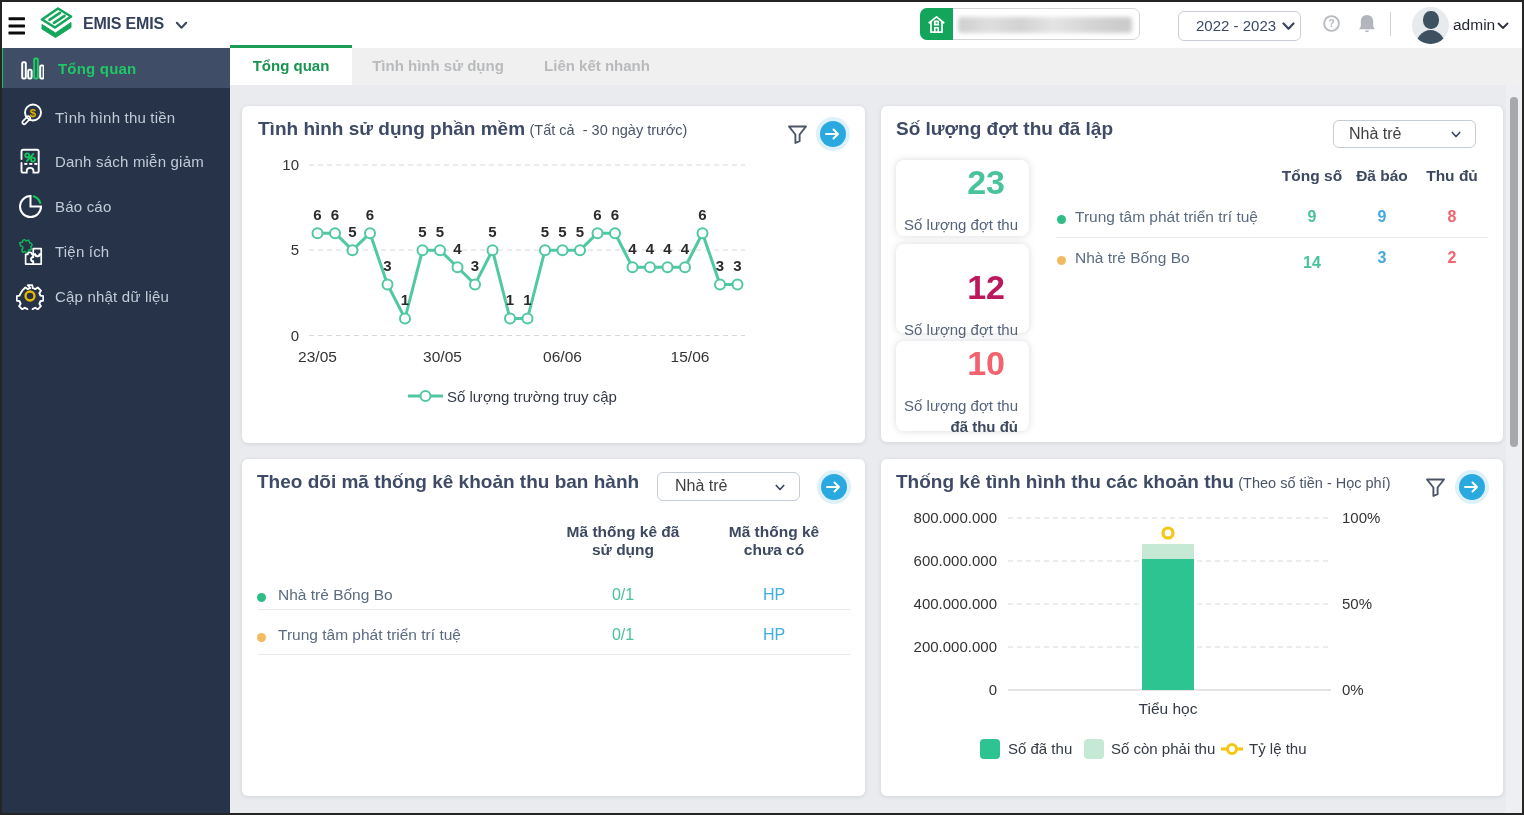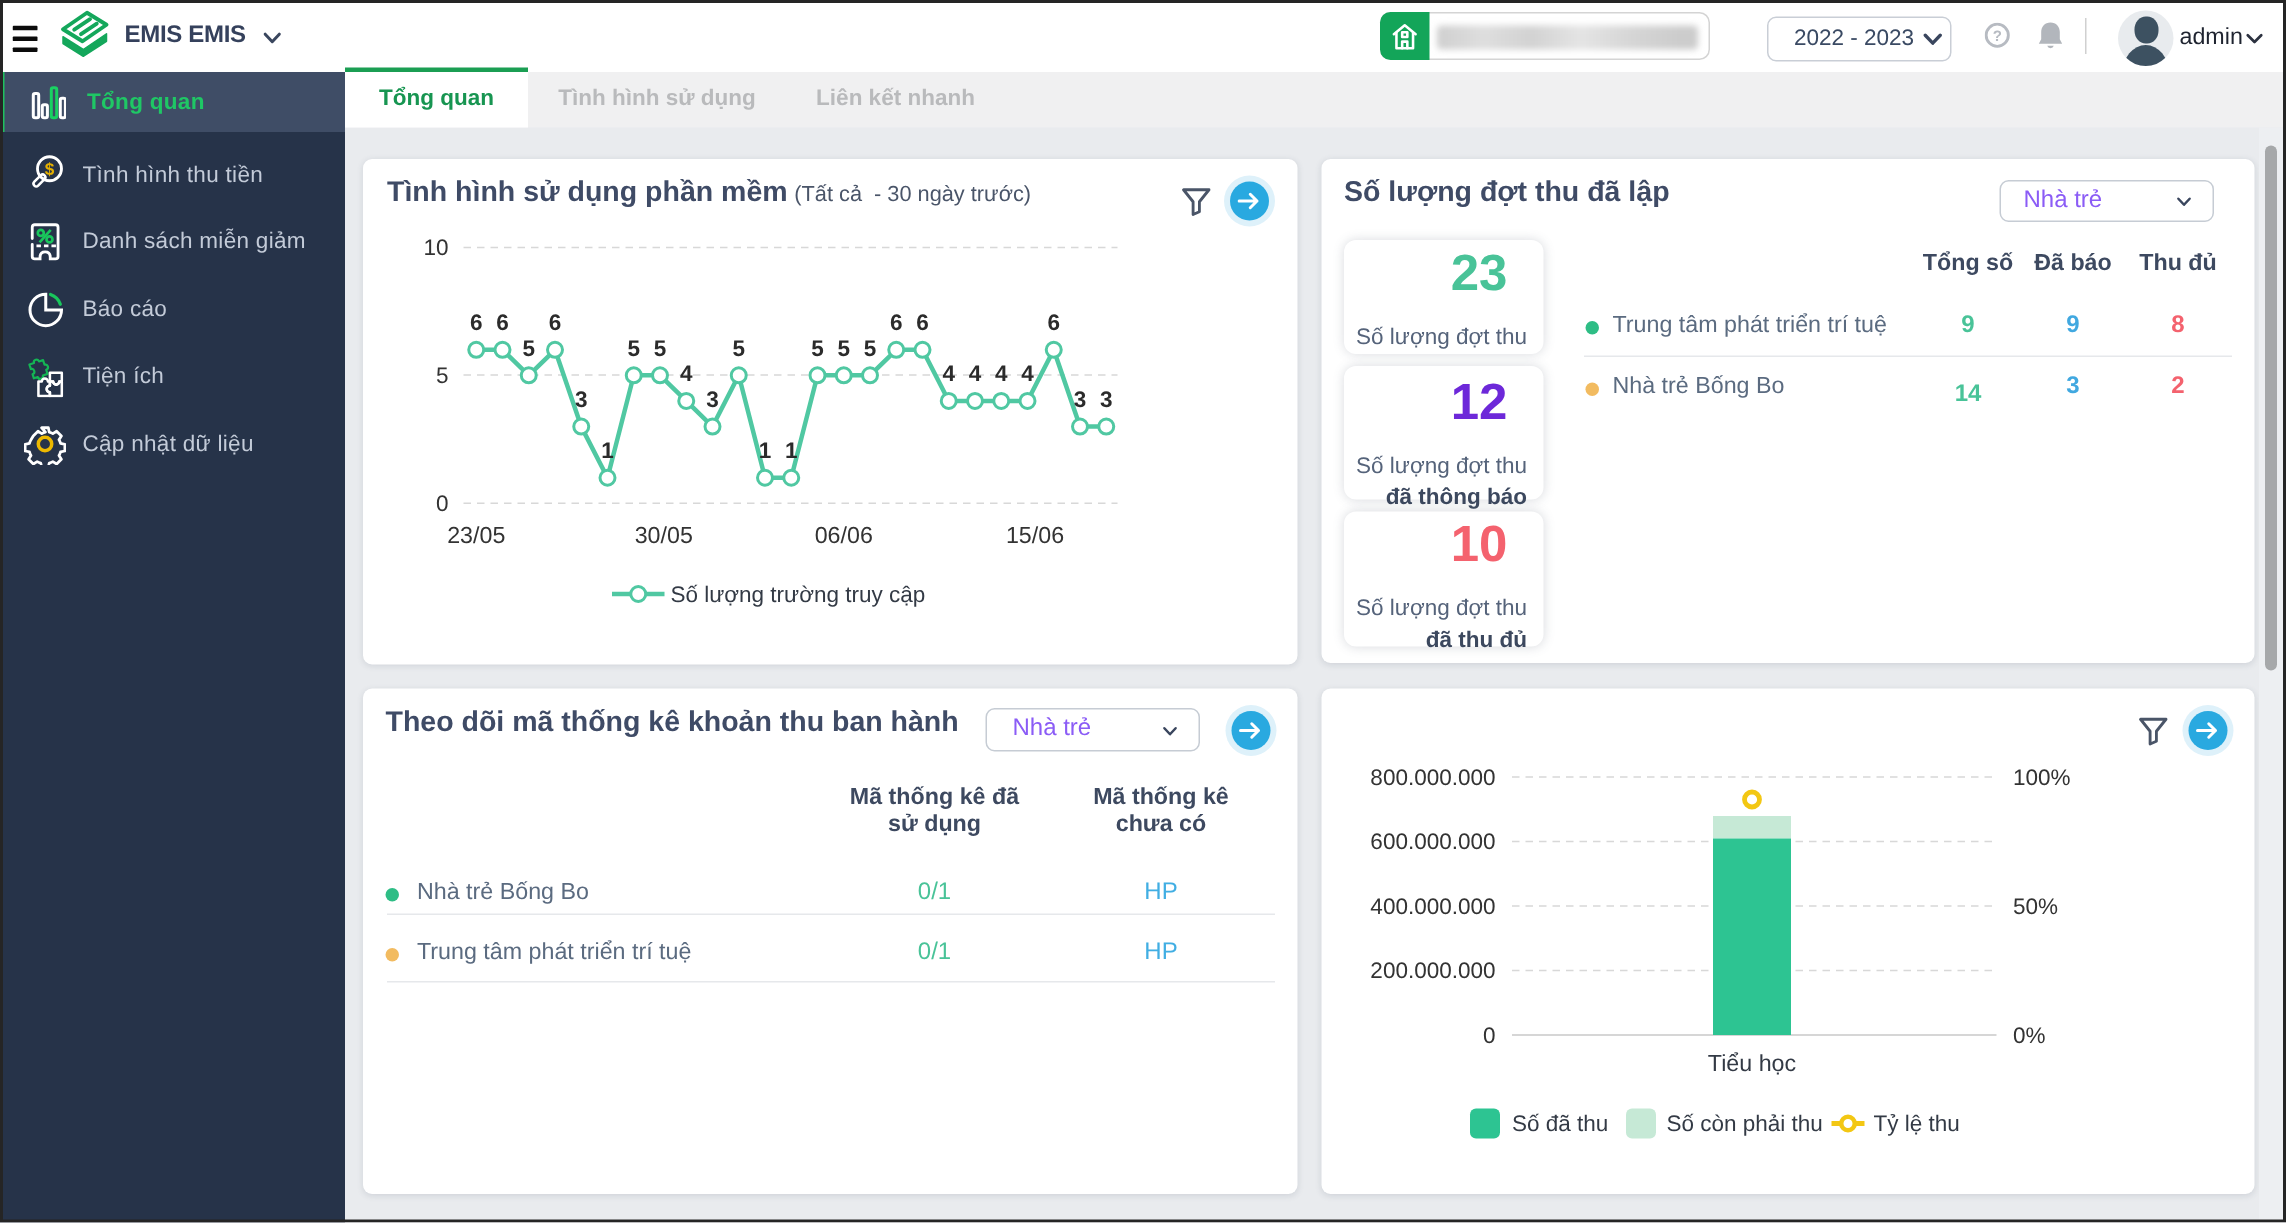--- a/index.html
+++ b/index.html
@@ -22,21 +22,21 @@
   .tab-in { position:absolute; top:0; height:37px; line-height:36px; color:#b9babc; font-weight:bold; font-size:15px; text-align:center; }
   
   .card { position:absolute; background:#fff; border-radius:6px; box-shadow:0 1px 4px rgba(60,70,90,0.14); }
   #card1 { left:242px; top:106px; width:623px; height:337px; }
   #card2 { left:881px; top:106px; width:622px; height:336px; }
   #card3 { left:242px; top:459px; width:623px; height:337px; }
   #card4 { left:881px; top:459px; width:622px; height:337px; }
   .ctitle { color:#3f4b66; font-size:19px; font-weight:bold; white-space:nowrap; }
   .csub { color:#4a5569; font-size:14.5px; font-weight:normal; }
   
-  .sel { position:absolute; background:#fff; border:1px solid #c6ccd4; border-radius:6px; color:#8b5cf6; font-size:16px; }
+  .sel { position:absolute; background:#fff; border:1px solid #c6ccd4; border-radius:6px; color:#404040; font-size:16px; }
   .sel .chev { position:absolute; right:14px; top:50%; width:10px; height:10px; }
   
   .gobtn { position:absolute; width:34px; height:34px; border-radius:50%; background:#def1fa; }
   .gobtn .inner { position:absolute; left:4px; top:4px; width:26px; height:26px; border-radius:50%; background:#29a9e0; }
   
   #sbtrack { position:absolute; left:1506px; top:85px; width:16px; height:728px; background:#edeff2; }
   #sbthumb { position:absolute; left:1510px; top:97px; width:8px; height:350px; background:#a6a8aa; border-radius:4px; }
   
   #pborder { position:absolute; left:0; top:0; width:1524px; height:815px; border:2px solid #252525; pointer-events:none; z-index:99; }
   .dot { display:inline-block; width:9px; height:9px; border-radius:50%; vertical-align:middle; }
@@ -276,21 +276,21 @@
     <span class="abs" style="left:15px;top:4px;">Nhà trẻ</span>
     <svg class="chev" style="top:9px;" width="12" height="9" viewBox="0 0 12 9">
         <path d="M1.5 1.5 L6 6.3 L10.5 1.5" fill="none" stroke="#3a465e" stroke-width="2" stroke-linecap="round" stroke-linejoin="round"></path>
       </svg>
   </div>
   <div class="statc" style="left:15px;top:54px;height:76px;">
     <div class="num" style="color:#49c398;">23</div>
     <div class="lbl">Số lượng đợt thu</div>
   </div>
   <div class="statc" style="left:15px;top:138px;height:89px;">
-    <div class="num" style="color:#6d28d9;padding-top:5px;">12</div>
+    <div class="num" style="color:#be185d;padding-top:24px;">12</div>
     <div class="lbl">Số lượng đợt thu<br><b>đã thông báo</b></div>
   </div>
   <div class="statc" style="left:15px;top:235px;height:90px;">
     <div class="num" style="color:#f4626e;">10</div>
     <div class="lbl">Số lượng đợt thu<br><b>đã thu đủ</b></div>
   </div>
   <div class="abs thead" style="left:395px;top:61px;width:72px;text-align:center;">Tổng số</div>
   <div class="abs thead" style="left:465px;top:61px;width:72px;text-align:center;">Đã báo</div>
   <div class="abs thead" style="left:535px;top:61px;width:72px;text-align:center;">Thu đủ</div>
   <div class="abs" style="left:176px;top:104px;"><span class="dot" style="background:#2ebd85;"></span></div>
@@ -326,20 +326,21 @@
   <div class="abs rnum" style="left:321px;top:127px;width:120px;color:#49c398;font-weight:normal;font-size:16px;">0/1</div>
   <div class="abs rnum" style="left:472px;top:127px;width:120px;color:#41aee3;font-weight:normal;font-size:16px;">HP</div>
   <div class="abs" style="left:16px;top:150px;width:592px;height:1px;background:#e6e8eb;"></div>
   <div class="abs" style="left:15px;top:169px;"><span class="dot" style="background:#f2bb60;"></span></div>
   <div class="abs rowtxt" style="left:36px;top:167px;">Trung tâm phát triển trí tuệ</div>
   <div class="abs rnum" style="left:321px;top:167px;width:120px;color:#49c398;font-weight:normal;font-size:16px;">0/1</div>
   <div class="abs rnum" style="left:472px;top:167px;width:120px;color:#41aee3;font-weight:normal;font-size:16px;">HP</div>
   <div class="abs" style="left:16px;top:195px;width:592px;height:1px;background:#e6e8eb;"></div>
 </div>
 <div class="card" id="card4">
+  <div class="abs" style="left:15px;top:12px;"><span class="ctitle">Thống kê tình hình thu các khoản thu</span> <span class="csub">(Theo số tiền - Học phí)</span></div>
   <svg class="abs" style="left:544px;top:18px;" width="21" height="21" viewBox="0 0 21 21">
       <path d="M2 2.5 H19 L12.6 10.5 V17.2 L8.4 19 V10.5 Z" fill="none" stroke="#4a5568" stroke-width="1.9" stroke-linejoin="round"></path>
     </svg>
   <div class="gobtn" style="left:574px;top:11px;">
       <div class="inner"></div>
     <svg class="abs" style="left:9px;top:10px;" width="16" height="14" viewBox="0 0 16 14">
         <path d="M1 7 H13 M8.5 2.5 L13 7 L8.5 11.5" fill="none" stroke="#fff" stroke-width="2" stroke-linecap="round" stroke-linejoin="round"></path>
       </svg>
   </div>
   <svg class="abs" style="left:0;top:0;" width="622" height="337" viewBox="0 0 622 337">

